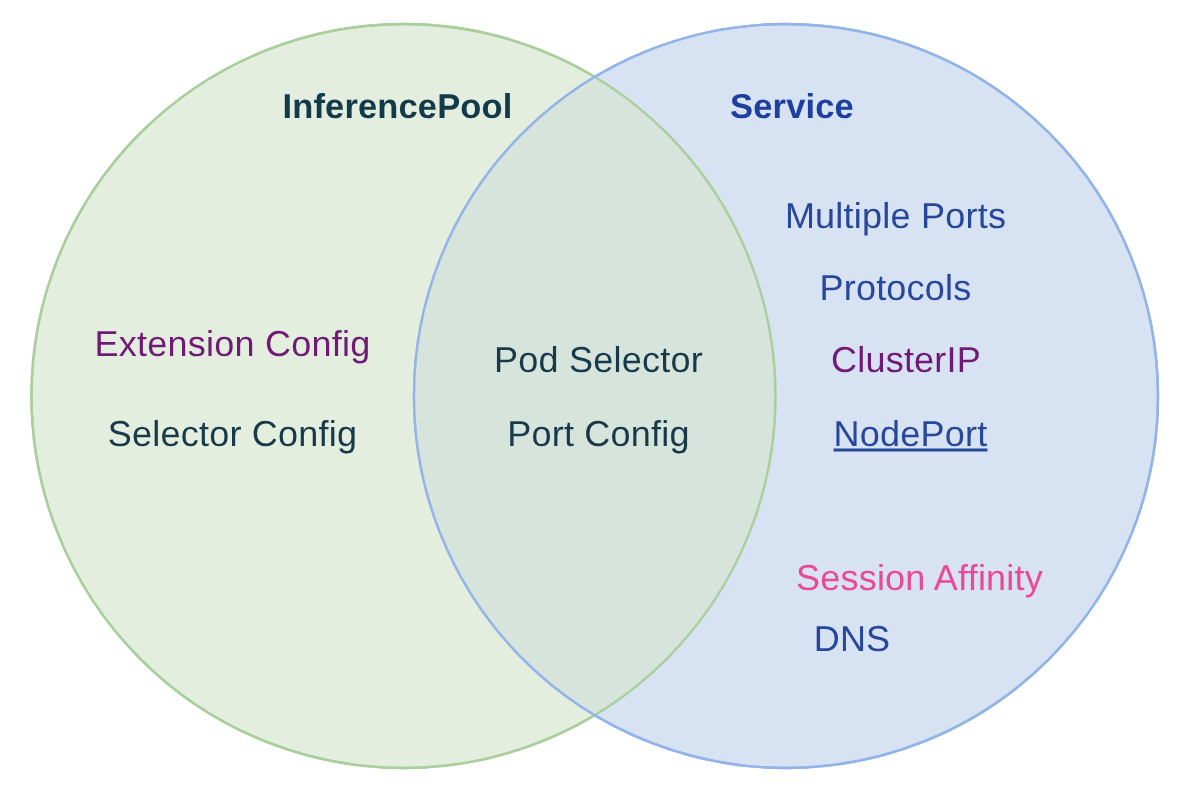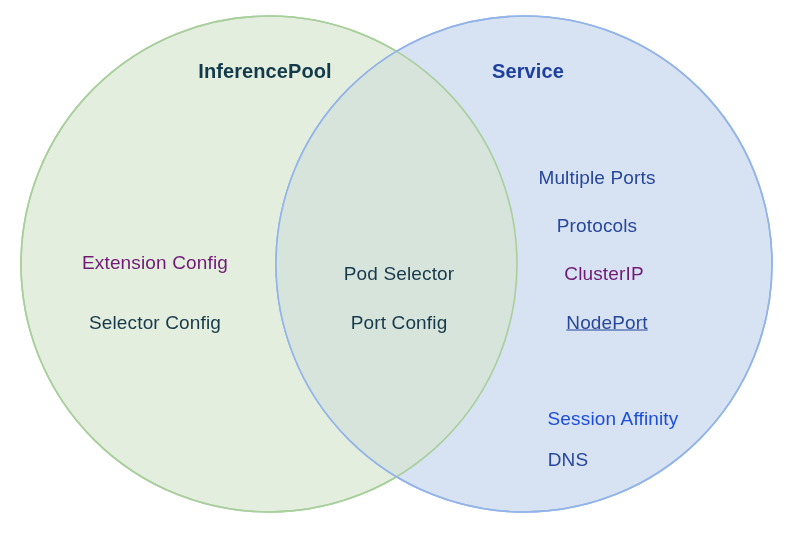--- a/index.html
+++ b/index.html
@@ -39,33 +39,32 @@
   }
   .txt {
     position: absolute;
     white-space: nowrap;
     pointer-events: auto;
     line-height: 1;
   }
 
   
   .title {
-    font-size: 20px;
+    font-size: 23px;
     font-weight: bold;
     letter-spacing: 0.1px;
   }
   .title-left  { color: #123a4a; }
   .title-right { color: #1d3f9e; }
 
   
   .item {
-    font-size: 19px;
+    font-size: 24px;
     font-weight: normal;
     letter-spacing: 0.15px;
-    margin-top: 32px;
   }
   .item-left   { color: #17394a; }
   .item-center { color: #17394a; }
   .item-right  { color: #27479b; }
 </style>
 </head>
 <body>
 
 <div id="venn-root" style="background: rgb(255, 255, 255);">
 
@@ -101,17 +100,17 @@
   <div class="layer" id="center-items">
       <div class="txt item item-center" style="color: rgb(23, 57, 74); left: 399px; top: 241px; transform: translate(-50%, -50%);">Pod Selector</div>
       <div class="txt item item-center" style="color: rgb(23, 57, 74); left: 399px; top: 290px; transform: translate(-50%, -50%);">Port Config</div>
     </div>
 
   <div class="layer" id="right-items">
       <div class="txt item item-right" style="color: rgb(39, 71, 155); left: 597px; top: 145px; transform: translate(-50%, -50%);">Multiple Ports</div>
       <div class="txt item item-right" style="color: rgb(39, 71, 155); left: 597px; top: 193px; transform: translate(-50%, -50%);">Protocols</div>
       <div class="txt item item-right" style="color: #701a75; left: 604px; top: 241px; transform: translate(-50%, -50%);">ClusterIP</div>
       <div class="txt item item-right" style="color: rgb(39, 71, 155); left: 607px; top: 290px; transform: translate(-50%, -50%); text-decoration: underline;">NodePort</div>
-      <div class="txt item item-right" style="color: #1d4ed8; left: 613px; top: 386px; transform: translate(-50%, -50%);">Session Affinity</div>
+      <div class="txt item item-right" style="color: #ec4899; left: 613px; top: 386px; transform: translate(-50%, -50%);">Session Affinity</div>
       <div class="txt item item-right" style="color: rgb(39, 71, 155); left: 568px; top: 427px; transform: translate(-50%, -50%);">DNS</div>
     </div>
 
 </div>
 
 </body></html>

